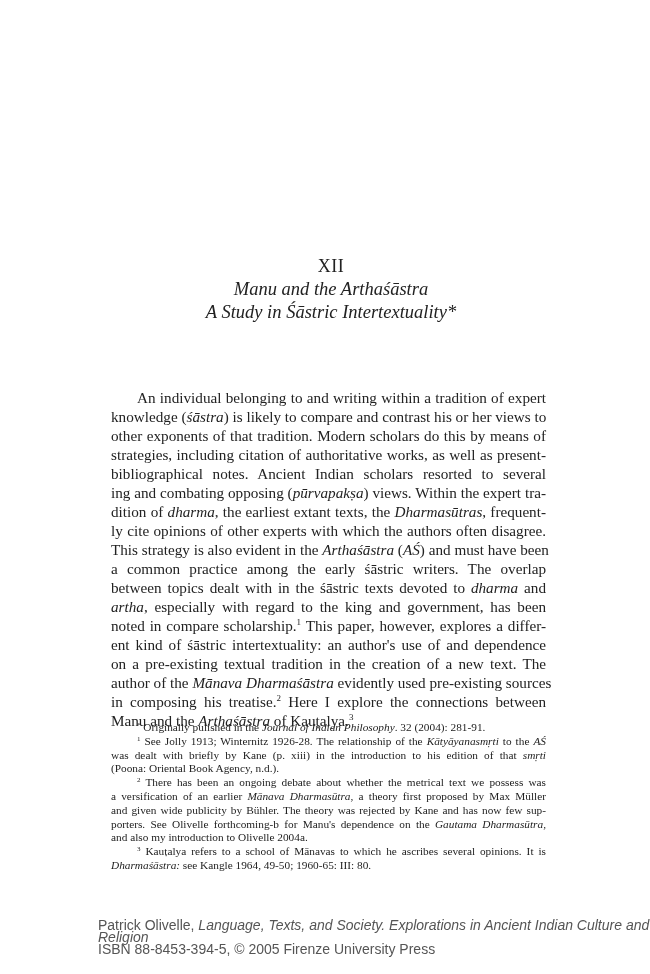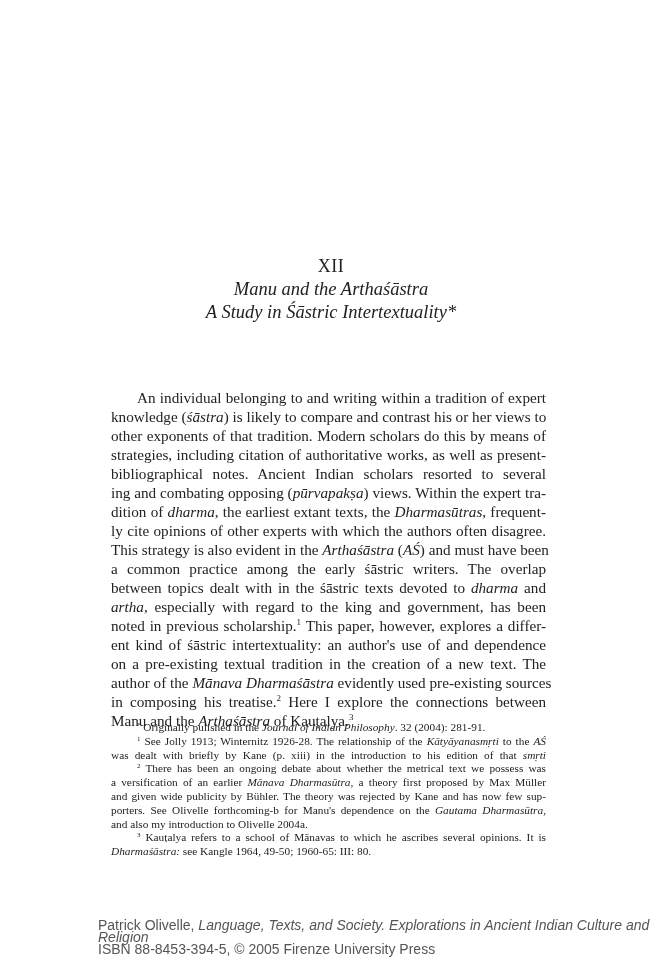--- a/index.html
+++ b/index.html
@@ -37,32 +37,33 @@
       <span class="line"><span>other exponents of that tradition. Modern scholars do this by means of</span></span>
       <span class="line"><span>strategies, including citation of authoritative works, as well as present-</span></span>
       <span class="line"><span>bibliographical notes. Ancient Indian scholars resorted to several</span></span>
       <span class="line"><span>ing and combating opposing (</span><i>pūrvapakṣa</i><span>) views. Within the expert tra-</span></span>
       <span class="line"><span>dition of </span><i>dharma</i><span>, the earliest extant texts, the </span><i>Dharmasūtras</i><span>, frequent-</span></span>
       <span class="line"><span>ly cite opinions of other experts with which the authors often disagree.</span></span>
       <span class="line"><span>This strategy is also evident in the </span><i>Arthaśāstra</i><span> (</span><i>AŚ</i><span>) and must have been</span></span>
       <span class="line"><span>a common practice among the early śāstric writers. The overlap</span></span>
       <span class="line"><span>between topics dealt with in the śāstric texts devoted to </span><i>dharma</i><span> and</span></span>
       <span class="line"><i>artha</i><span>, especially with regard to the king and government, has been</span></span>
-      <span class="line"><span>noted in previous scholarship.</span><sup>1</sup><span> This paper, however, explores a differ-</span></span>
+      <span class="line"><span>noted in compare scholarship.</span><sup>1</sup><span> This paper, however, explores a differ-</span></span>
       <span class="line"><span>ent kind of śāstric intertextuality: an author's use of and dependence</span></span>
       <span class="line"><span>on a pre-existing textual tradition in the creation of a new text. The</span></span>
       <span class="line"><span>author of the </span><i>Mānava Dharmaśāstra</i><span> evidently used pre-existing sources</span></span>
       <span class="line"><span>in composing his treatise.</span><sup>2</sup><span> Here I explore the connections between</span></span>
       <span class="line last"><span>Manu and the </span><i>Arthaśāstra</i><span> of Kauṭalya.</span><sup>3</sup></span>
     </div>
 
   <div class="notes" id="notes">
       <span class="nline indent last"><sup>*</sup><span> Originally pulished in the </span><i>Journal of Indian Philosophy</i><span>. 32 (2004): 281-91.</span></span>
       <span class="nline indent"><sup>1</sup><span> See Jolly 1913; Winternitz 1926-28. The relationship of the </span><i>Kātyāyanasmṛti</i><span> to the </span><i>AŚ</i></span>
       <span class="nline"><span>was dealt with briefly by Kane (p. xiii) in the introduction to his edition of that </span><i>smṛti</i></span>
+      <span class="nline last"><span>(Poona: Oriental Book Agency, n.d.).</span></span>
       <span class="nline indent"><sup>2</sup><span> There has been an ongoing debate about whether the metrical text we possess was</span></span>
       <span class="nline"><span>a versification of an earlier </span><i>Mānava Dharmasūtra</i><span>, a theory first proposed by Max Müller</span></span>
       <span class="nline"><span>and given wide publicity by Bühler. The theory was rejected by Kane and has now few sup-</span></span>
       <span class="nline"><span>porters. See Olivelle forthcoming-b for Manu's dependence on the </span><i>Gautama Dharmasūtra</i><span>,</span></span>
       <span class="nline last"><span>and also my introduction to Olivelle 2004a.</span></span>
       <span class="nline indent"><sup>3</sup><span> Kauṭalya refers to a school of Mānavas to which he ascribes several opinions. It is</span></span>
       <span class="nline last"><i>Dharmaśāstra:</i><span> see Kangle 1964, 49-50; 1960-65: III: 80.</span></span>
     </div>
 
   <div class="footer">

